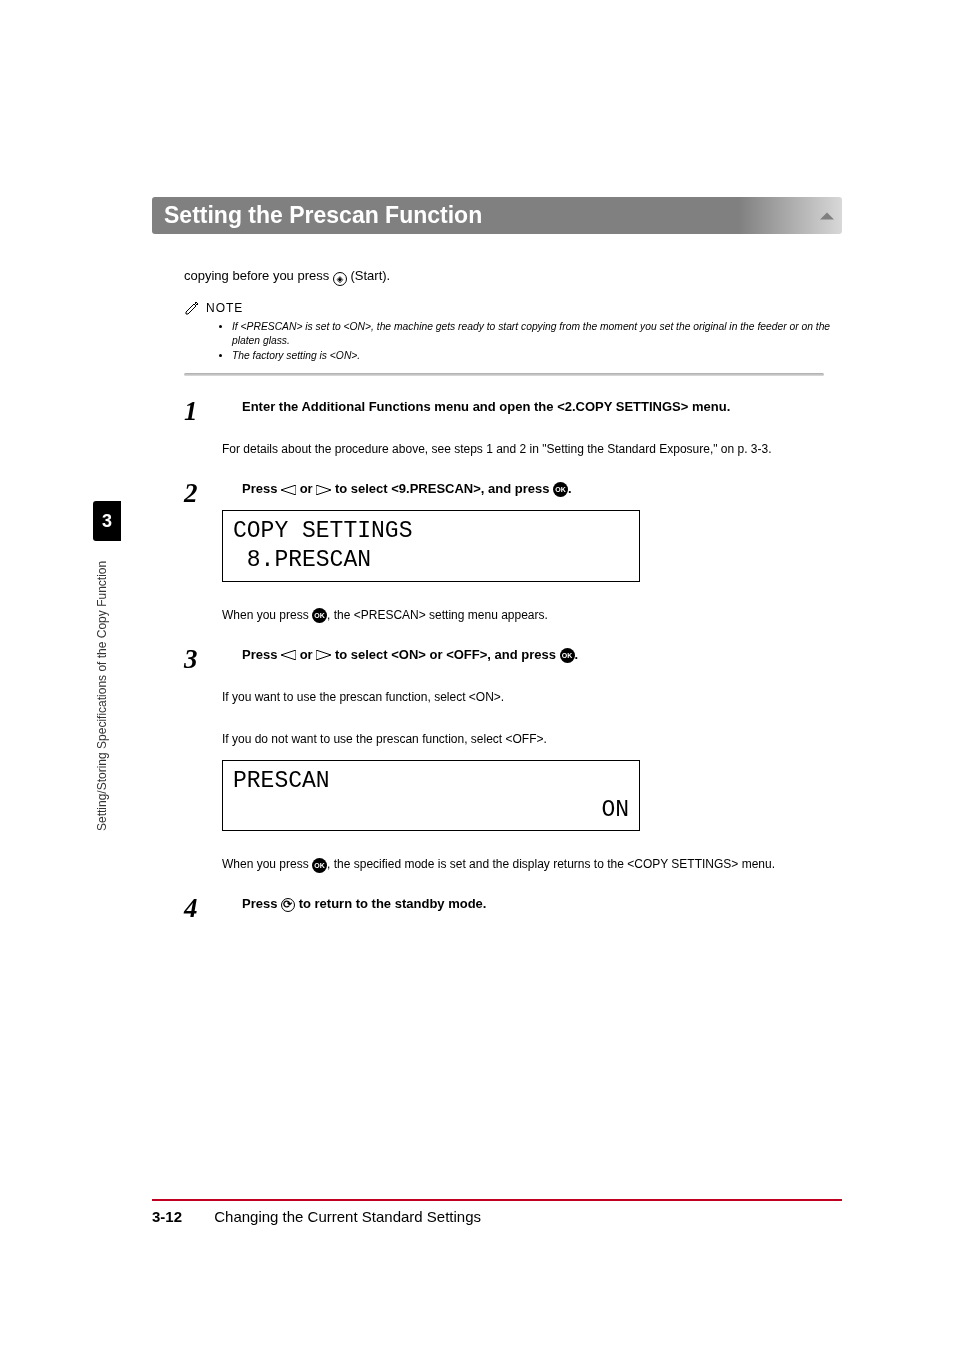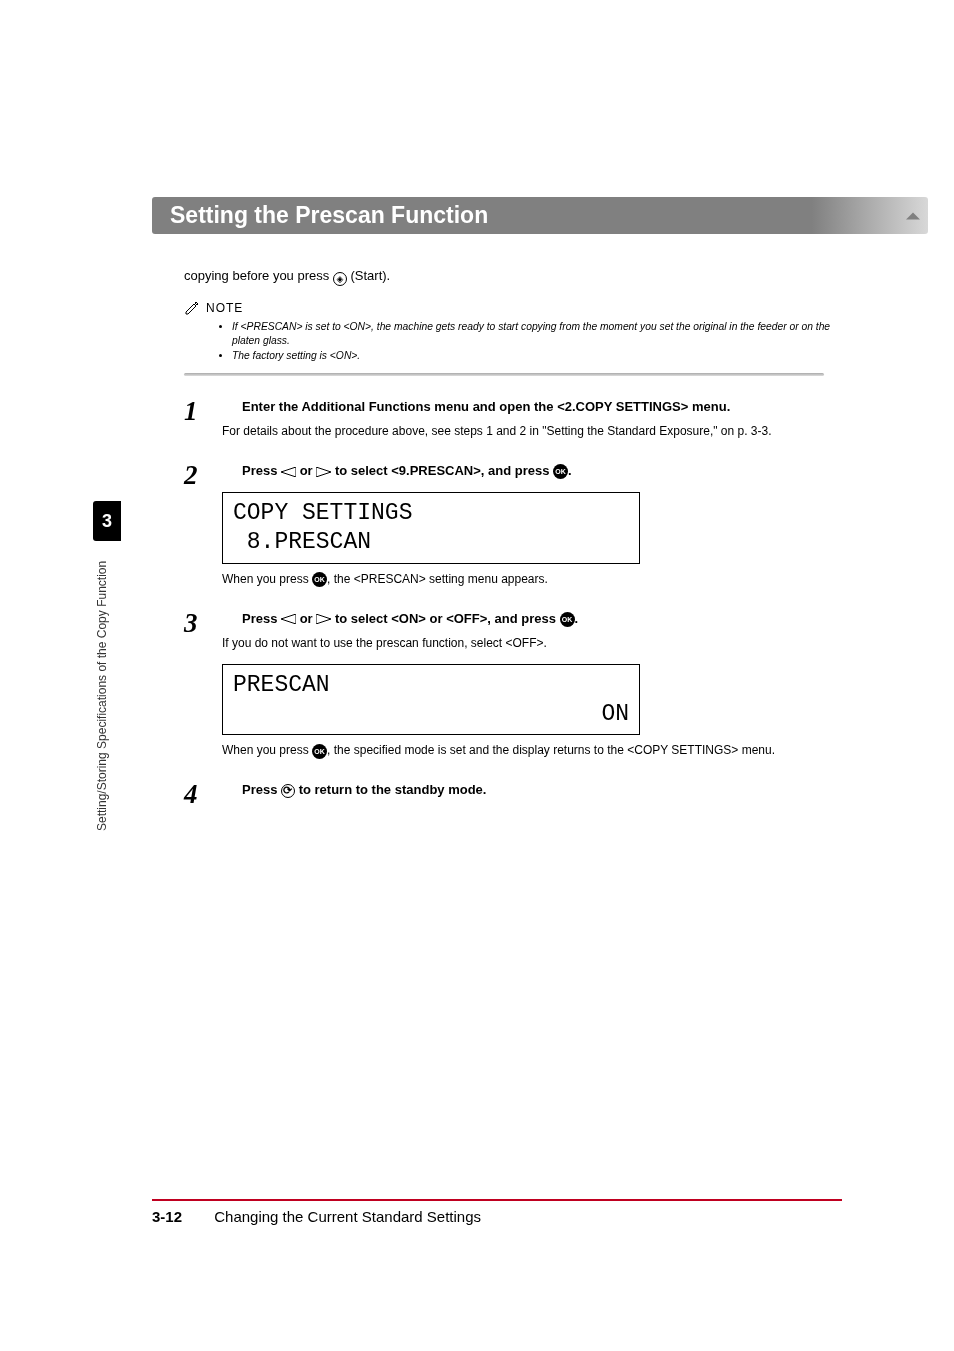--- a/index.html
+++ b/index.html
@@ -41,24 +41,24 @@
       position: absolute;
       left: 152px;
       top: 197px;
       width: 690px;
     }
     .title-bar {
       background: linear-gradient(to right, #808080 0%, #808080 85%, #d8d8d8 100%);
       color: #fff;
       font-size: 23px;
       font-weight: bold;
-      padding: 5px 18px;
+      padding: 5px 12px;
       border-radius: 3px;
       position: relative;
-      width: 776px;
+      width: 690px;
     }
     .title-bar::before {
       content: "";
       position: absolute;
       right: 8px;
       top: 50%;
       transform: translateY(-50%);
       width: 0; height: 0;
       border-left: 7px solid transparent;
       border-right: 7px solid transparent;
@@ -153,21 +153,21 @@
       vertical-align: middle;
     }
     .reset-icon::after {
       content: "⟳";
       position: absolute;
       left: 1px; top: -2px;
       font-size: 11px;
     }
     .step-detail {
       font-size: 12px;
-      margin-top: 6px;
+      margin-top: 24px;
       line-height: 1.5;
     }
     .lcd {
       margin: 12px 0 4px 0;
       border: 1px solid #000;
       width: 418px;
       padding: 6px 10px 6px 10px;
       font-family: "Courier New", monospace;
       font-size: 23px;
       line-height: 1.25;
@@ -271,20 +271,21 @@
   <div class="step">
     <div class="step-num">3</div>
     <div class="step-body">
       <div class="step-instr">
         <span>Press </span><span class="arrow-outline"><svg width="15" height="10" viewBox="0 0 15 10">
               <polygon points="0,5 15,0 15,10" fill="#fff" stroke="#000" stroke-width="1"></polygon>
             </svg></span><span> or </span><span class="arrow-outline"><svg width="15" height="10" viewBox="0 0 15 10">
               <polygon points="0,0 15,5 0,10" fill="#fff" stroke="#000" stroke-width="1"></polygon>
             </svg></span><span> to select &lt;ON&gt; or &lt;OFF&gt;, and press </span><span class="ok-btn">OK</span><span>.</span>
       </div>
+      <div class="step-detail">If you want to use the prescan function, select &lt;ON&gt;.</div>
       <div class="step-detail">If you do not want to use the prescan function, select &lt;OFF&gt;.</div>
       <div class="lcd-single">
         <div><span>PRESCAN</span><br>&nbsp;</div>
         <div>&nbsp;<br><span>ON</span></div>
       </div>
       <div class="step-detail">
         <span>When you press </span><span class="ok-btn">OK</span><span>, the specified mode is set and the display returns to the &lt;COPY SETTINGS&gt; menu.</span>
       </div>
     </div>
   </div>

